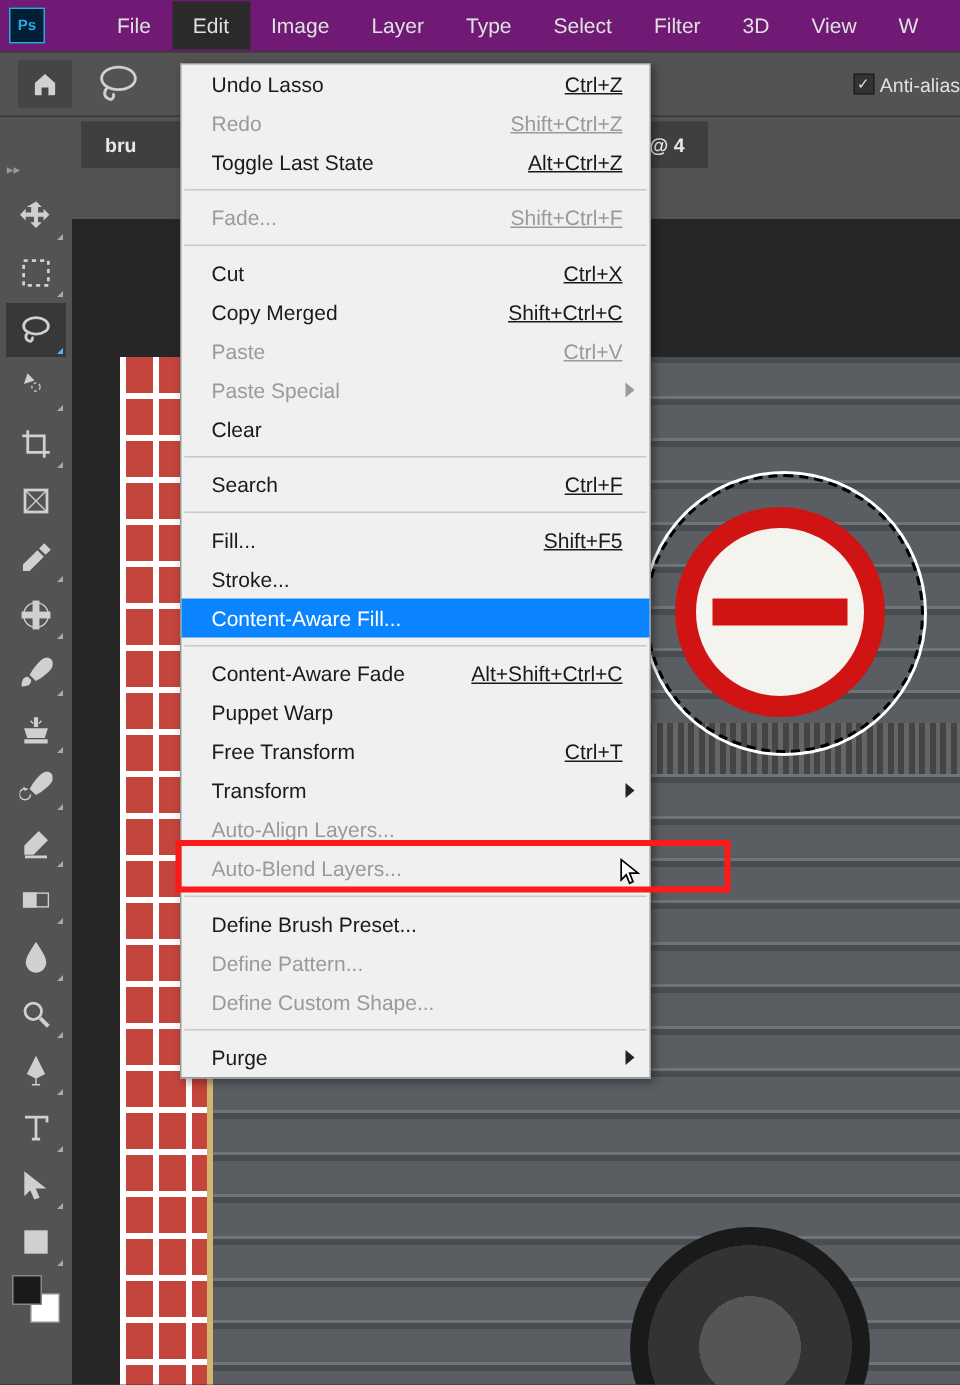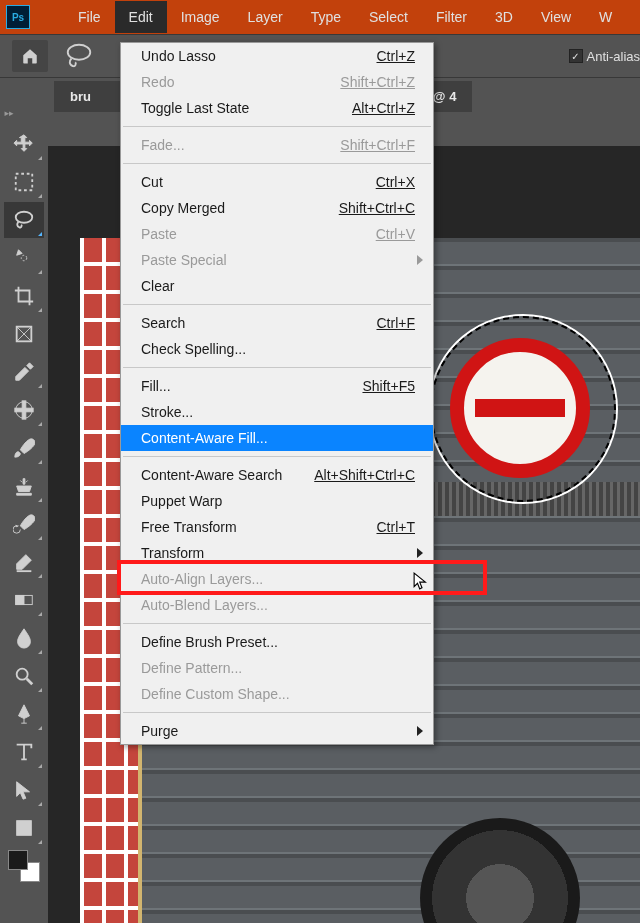--- a/index.html
+++ b/index.html
@@ -1,18 +1,18 @@
 <!DOCTYPE html>
 <html><head>
 <meta charset="utf-8">
 <style>
 * { margin: 0; padding: 0; box-sizing: border-box; font-family: "Segoe UI", Tahoma, sans-serif; }
 body { width: 640px; height: 923px; background: #535353; overflow: hidden; position: relative; }
 
-.menubar { height: 34px; background: #c2410c; display: flex; align-items: center; padding-left: 6px; }
+.menubar { height: 34px; background: #701a75; display: flex; align-items: center; padding-left: 6px; }
 .ps-logo { width: 24px; height: 24px; border: 1px solid #29abe2; background: #001e36; color: #29abe2; font-size: 10px; font-weight: bold; display: flex; align-items: center; justify-content: center; margin-right: 34px; }
 .menu-item { color: #e0e0e0; font-size: 14px; padding: 8px 14px; cursor: default; }
 .menu-item.open { background: #2a2a2a; }
 
 .options-bar { height: 44px; background: #535353; border-top: 1px solid #383838; border-bottom: 1px solid #383838; display: flex; align-items: center; padding-left: 12px; }
 .home-btn { width: 36px; height: 32px; background: #454545; display: flex; align-items: center; justify-content: center; margin-right: 16px; border-radius: 2px;}
 .home-icon { width: 18px; height: 18px; }
 
 .aa-check { display: flex; align-items: center; color: #e0e0e0; font-size: 13px; gap: 4px; }
 .aa-check .box { width: 14px; height: 14px; background: #333; border: 1px solid #222; display: flex; align-items: center; justify-content: center; font-size: 10px; color: #e0e0e0;}
@@ -290,37 +290,34 @@
       <span class="arrow"></span>
     </div>
     <div class="dd-item">
       <span>Clear</span>
     </div>
     <div class="dd-sep"></div>
     <div class="dd-item">
       <span>Search</span>
       <span class="shortcut">Ctrl+F</span>
     </div>
-    <div class="dd-item">
-      <span>Check Spelling...</span>
-    </div>
     <div class="dd-sep"></div>
     <div class="dd-item">
       <span>Fill...</span>
       <span class="shortcut">Shift+F5</span>
     </div>
     <div class="dd-item">
       <span>Stroke...</span>
     </div>
     <div class="dd-item hovered">
       <span>Content-Aware Fill...</span>
     </div>
     <div class="dd-sep"></div>
     <div class="dd-item">
-      <span>Content-Aware Search</span>
+      <span>Content-Aware Fade</span>
       <span class="shortcut">Alt+Shift+Ctrl+C</span>
     </div>
     <div class="dd-item">
       <span>Puppet Warp</span>
     </div>
     <div class="dd-item">
       <span>Free Transform</span>
       <span class="shortcut">Ctrl+T</span>
     </div>
     <div class="dd-item">

